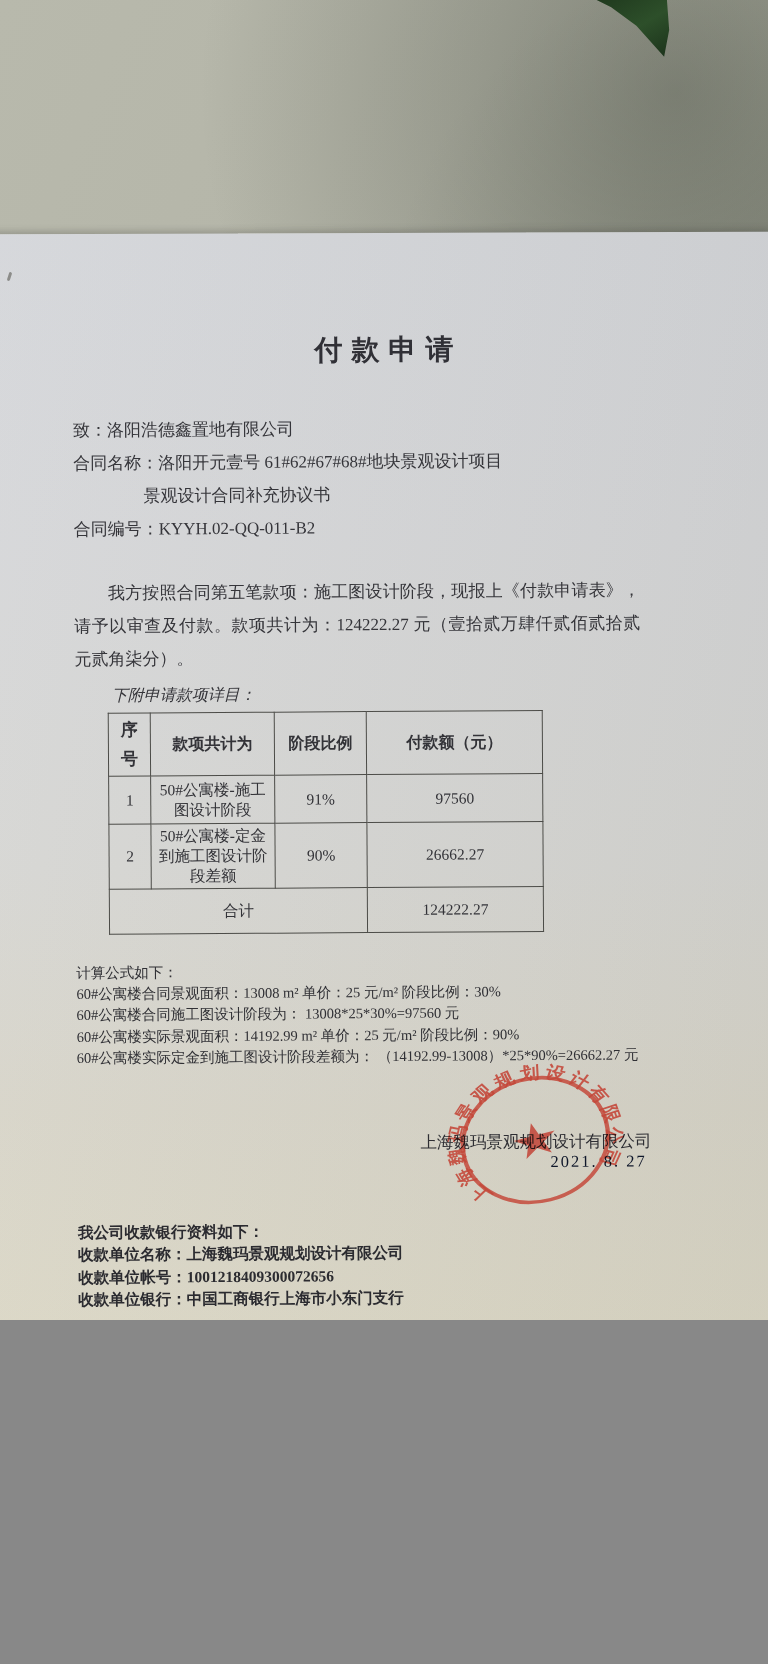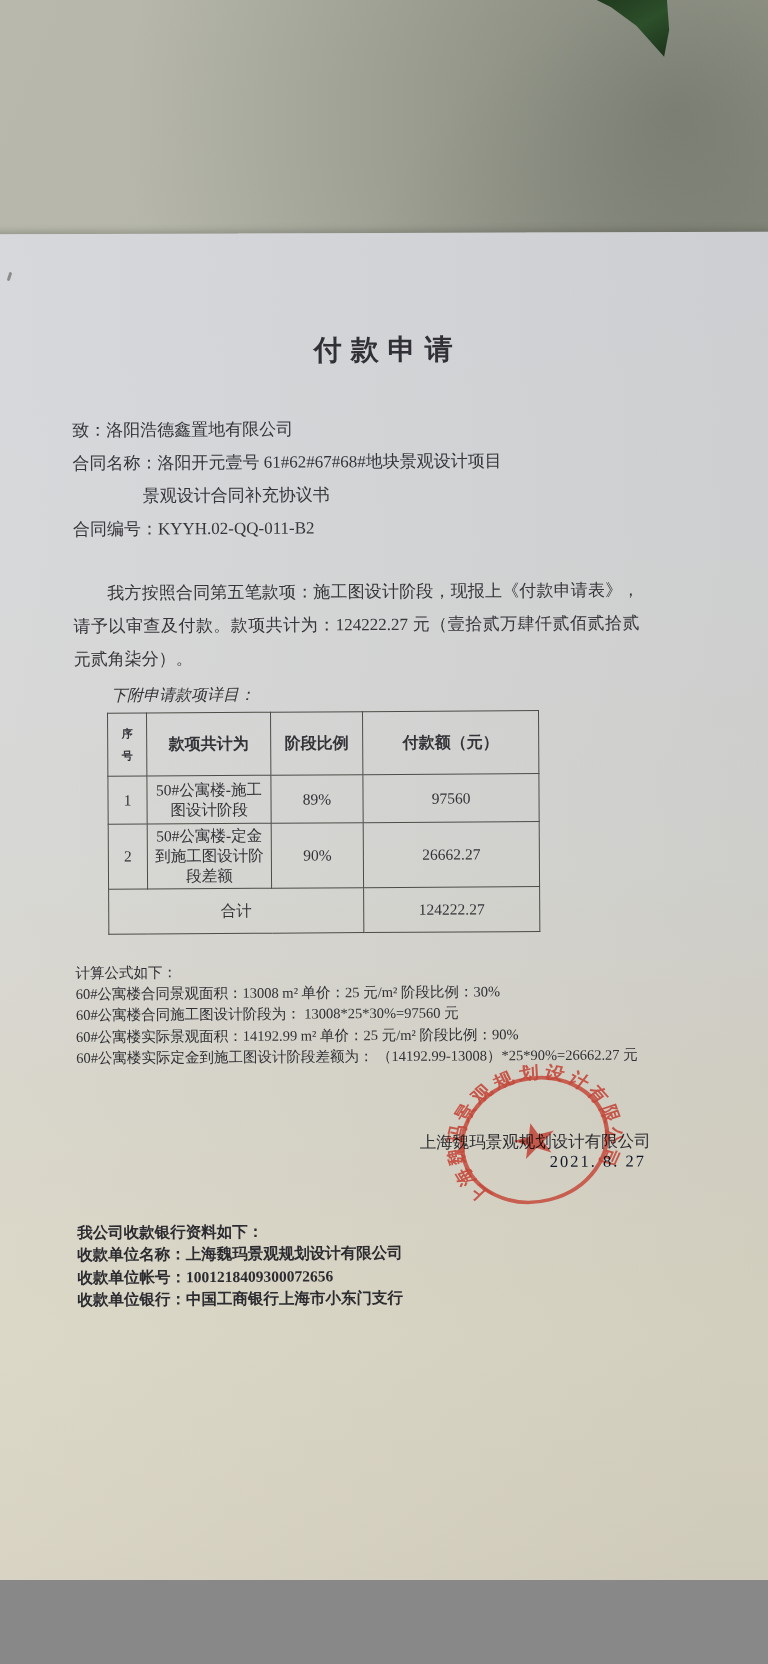--- a/index.html
+++ b/index.html
@@ -1,17 +1,17 @@
 <!DOCTYPE html>
 <html><head>
 <meta charset="utf-8">
 <style>
   html,body{margin:0;padding:0;background:#888;}
   .scene{
-    position:relative;width:768px;height:1580px;overflow:hidden;
+    position:relative;width:768px;height:1320px;overflow:hidden;
     font-family:"Liberation Serif","DejaVu Serif",serif;
     color:#35353a;
   }
   
   .backdrop{
     position:absolute;inset:0;
     background:
       radial-gradient(circle at 88% 7%, rgba(60,66,56,.42), rgba(60,66,56,0) 34%),
       radial-gradient(circle at 99% 25%, rgba(90,94,84,.30), rgba(90,94,84,0) 30%),
       linear-gradient(112deg,#b8b9ac 0%,#b4b5a8 40%,#aeb0a2 62%,#979a8d 88%,#8f9285 100%);
@@ -55,21 +55,21 @@
   .tbl-intro{left:111px;top:684px;font-size:16px;font-style:italic;}
   table.pay-table{
     position:absolute;left:107px;top:711px;border-collapse:collapse;
     font-size:15.5px;color:#333338;table-layout:fixed;
   }
   .pay-table th,.pay-table td{
     border:1px solid #4c4c48;text-align:center;vertical-align:middle;
     padding:0 6px;line-height:20px;font-weight:400;
   }
   .pay-table th{font-weight:600;font-size:16px;}
-  .pay-table th.c-no{padding:0 12px;word-break:break-all;font-size:11px;line-height:22px;}
+  .pay-table th.c-no{padding:0 12px;word-break:break-all;font-size:17px;line-height:29px;}
   .pay-table td.stage{word-break:break-all;}
   .formulas{left:74px;top:961px;width:640px;font-size:14.5px;line-height:21.2px;color:#303035;}
   .sig-company{left:417px;top:1132px;font-size:16.5px;color:#2e2e33;}
   .sig-date{left:547px;top:1153px;font-size:16.5px;color:#0f172a;letter-spacing:2px;}
   .bank{left:74px;top:1220px;font-size:15.5px;line-height:22.4px;font-weight:700;color:#2b2b30;}
   
   svg.stamp{
     position:absolute;left:437px;top:1046px;width:190px;height:190px;
     transform:rotate(-14deg) scaleY(.84);
     mix-blend-mode:multiply;opacity:.9;
@@ -115,21 +115,21 @@
           <th class="c-no">序号</th>
           <th>款项共计为</th>
           <th>阶段比例</th>
           <th>付款额（元）</th>
         </tr>
       </thead>
       <tbody>
         <tr style="height:48px">
           <td>1</td>
           <td class="stage">50#公寓楼-施工图设计阶段</td>
-          <td>89%</td>
+          <td>91%</td>
           <td>97560</td>
         </tr>
         <tr style="height:65px">
           <td>2</td>
           <td class="stage">50#公寓楼-定金到施工图设计阶段差额</td>
           <td>90%</td>
           <td>26662.27</td>
         </tr>
         <tr style="height:45px">
           <td colspan="3">合计</td>

